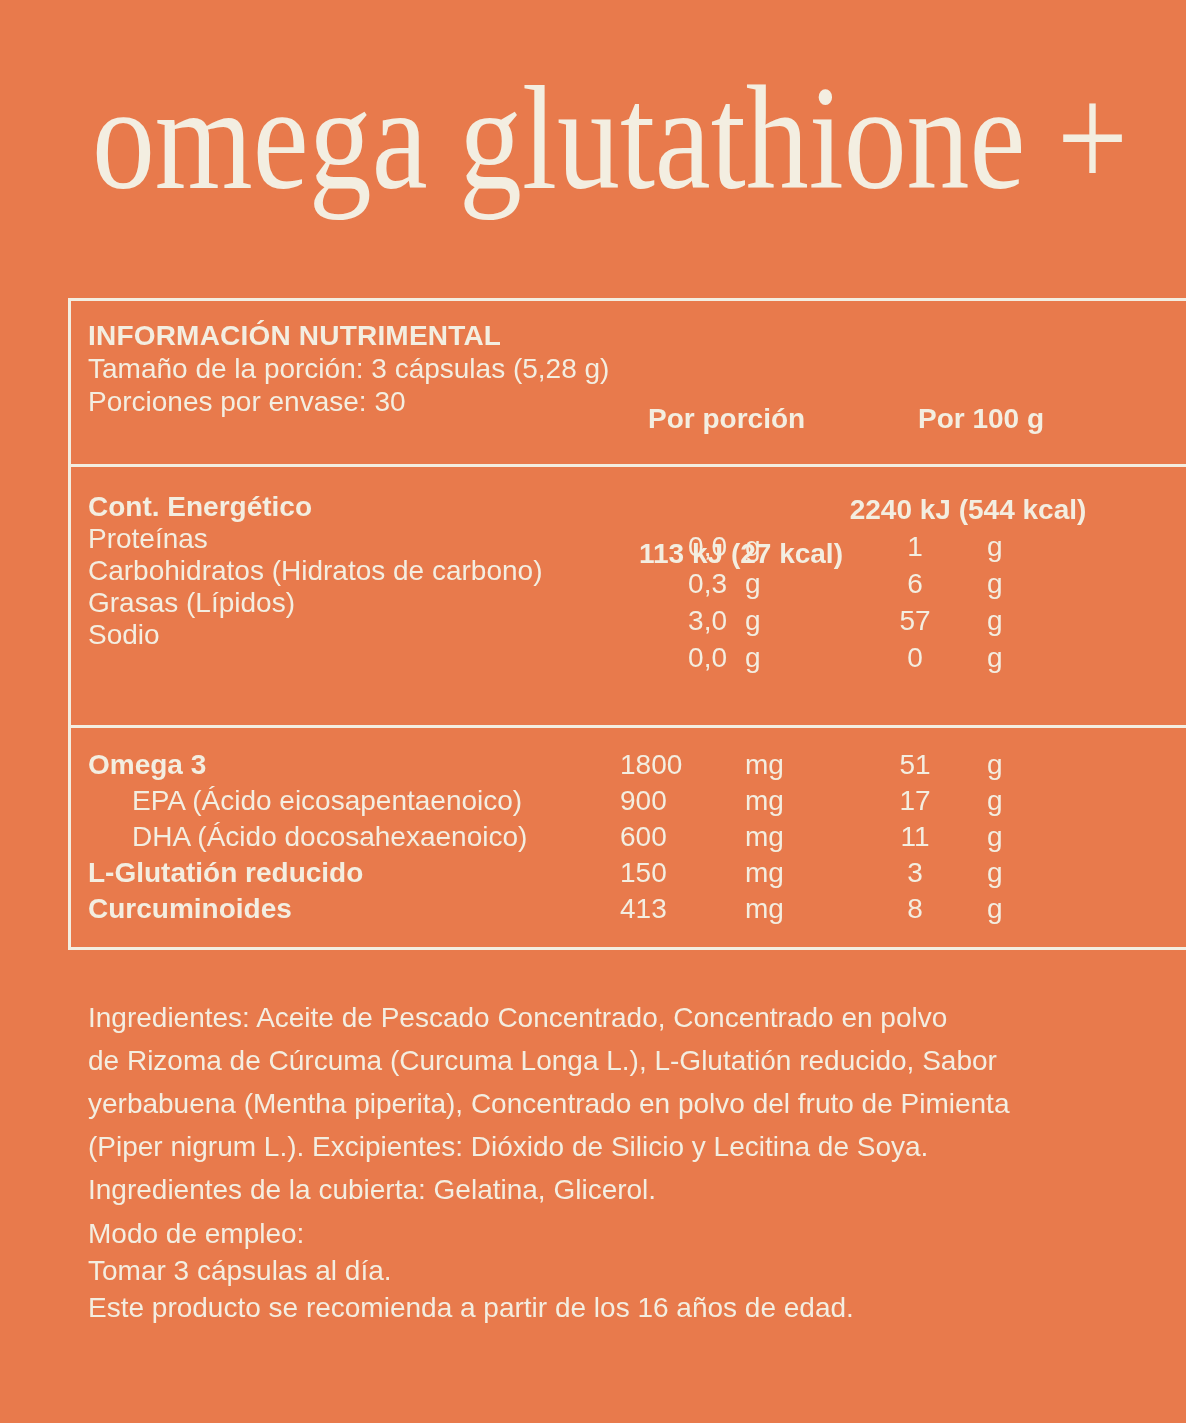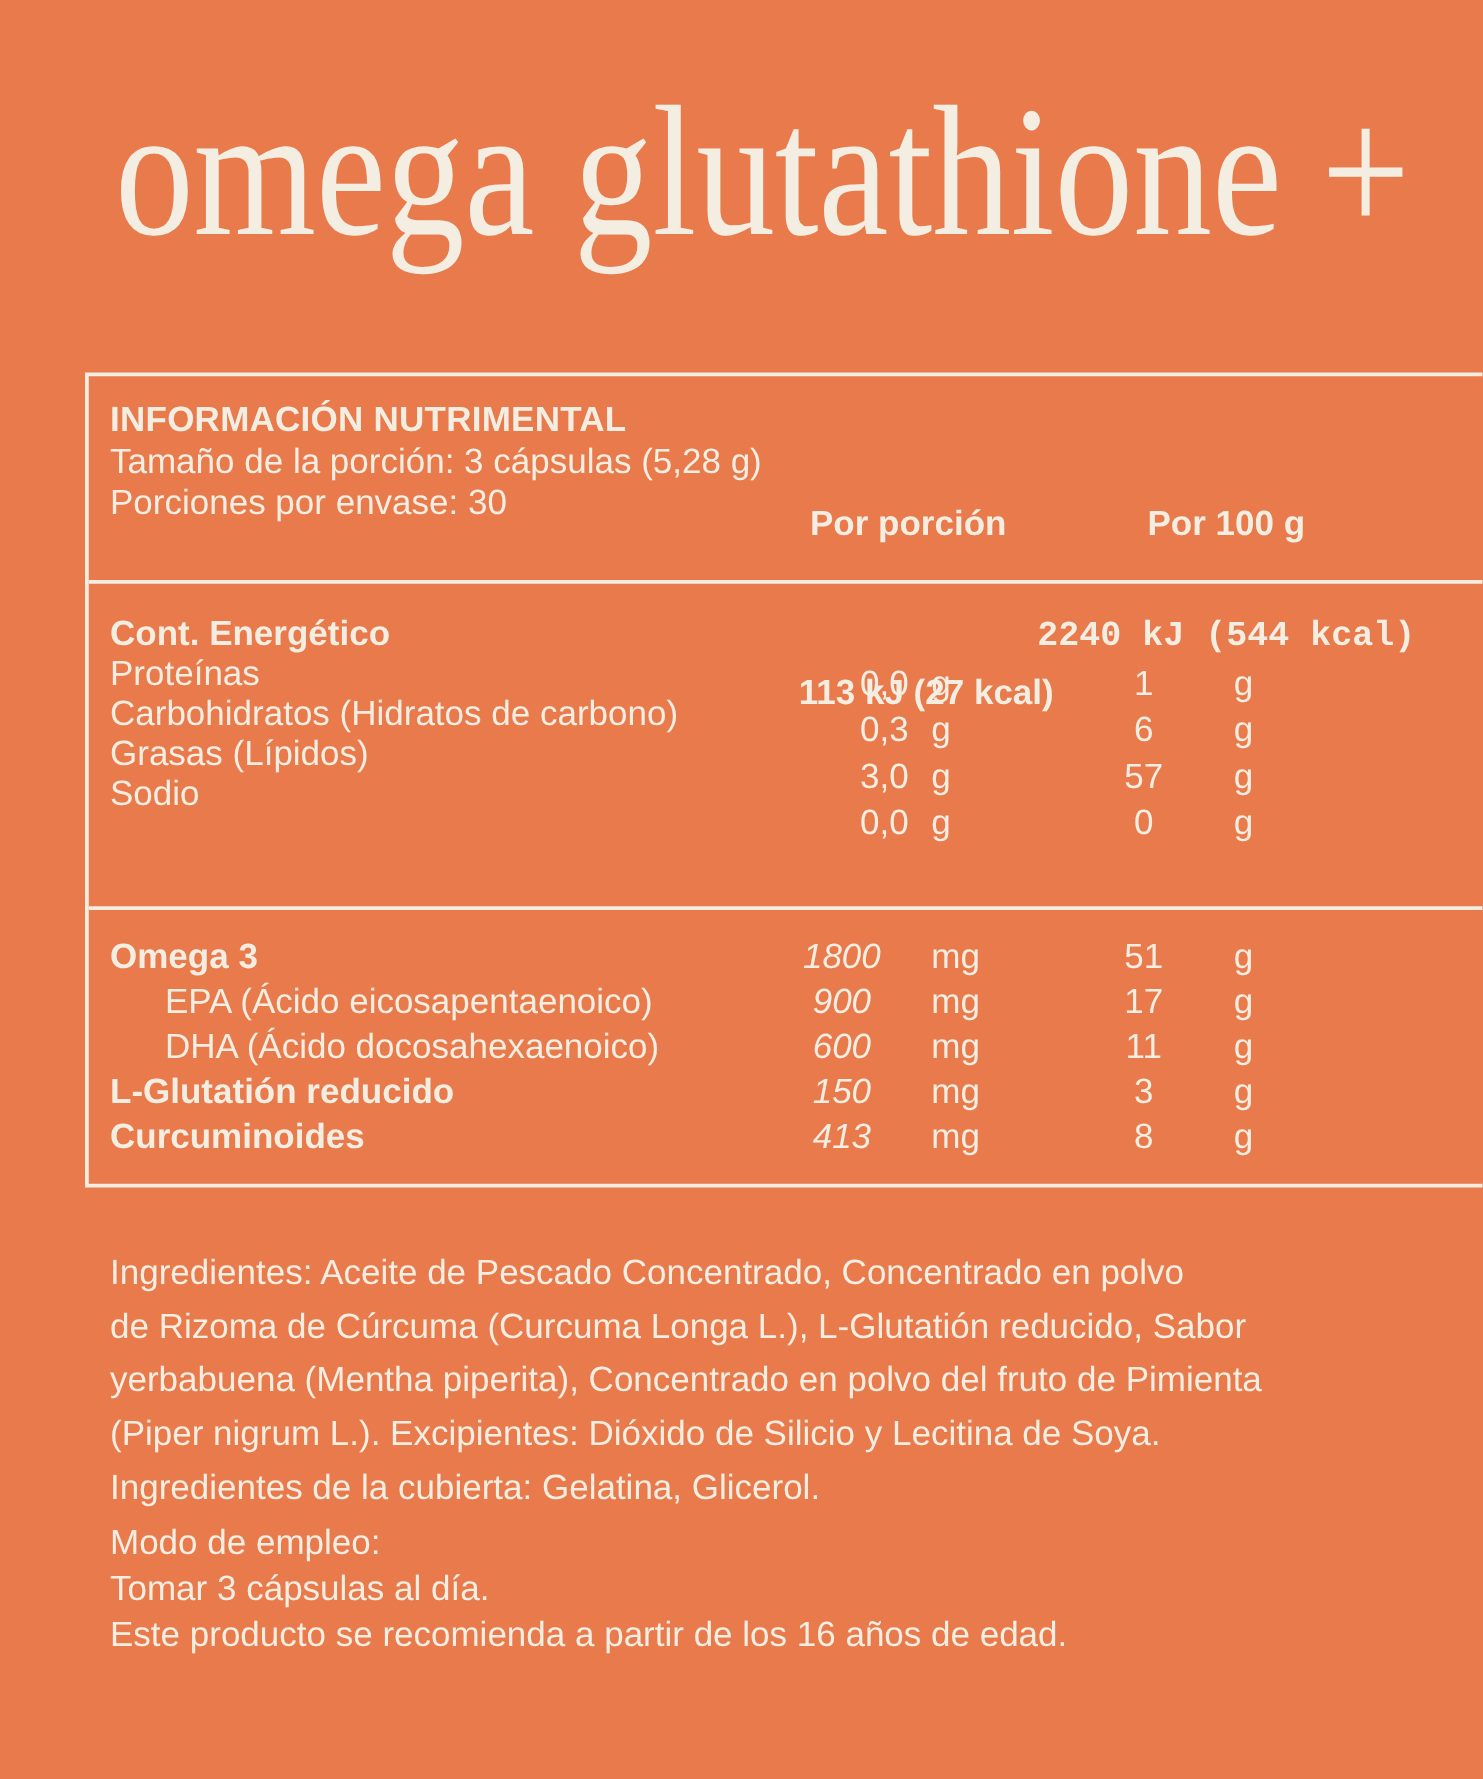--- a/index.html
+++ b/index.html
@@ -66,41 +66,41 @@
   .vals-col { width: 410px; line-height: 37px; }
   .kj-row { position: relative; height: 37px; }
   .kj {
     position: absolute;
     top: 0;
     font-weight: 700;
     white-space: nowrap;
     transform: translateX(-50%);
   }
   .kj1 { left: 121px; margin-top: 44px; }
-  .kj2 { left: 361px; font-family: Liberation Mono, monospace; }
+  .kj2 { left: 348px; }
 
   .vrow { display: flex; }
   .vrow .v1 { width: 117px; text-align: right; padding-right: 10px; }
   .vrow .u1 { width: 108px; padding-left: 8px; }
   .vrow .v2 { width: 140px; text-align: center; }
   .vrow .u2 { width: 45px; padding-left: 2px; }
 
   
   .sec-actives {
     height: 219px;
     padding: 19px 17px 0;
     font-size: 28px;
     line-height: 36px;
   }
   .arow { display: flex; }
   .arow .albl { width: 532px; }
   .albl.bold { font-weight: 700; }
   .albl.indent { padding-left: 44px; }
   .arow .vals { display: flex; width: 410px; }
-  .arow .vals .v1 { width: 117px; text-align: center; padding-right: 10px; font-style: italic; }
+  .arow .vals .v1 { width: 117px; text-align: left; padding-right: 10px; }
   .arow .vals .u1 { width: 108px; padding-left: 8px; }
   .arow .vals .v2 { width: 140px; text-align: center; }
   .arow .vals .u2 { width: 45px; padding-left: 2px; }
 
   
   .ingredients {
     margin: 46px 0 0 68px;
     padding: 0 20px;
     font-size: 28px;
     line-height: 43px;

